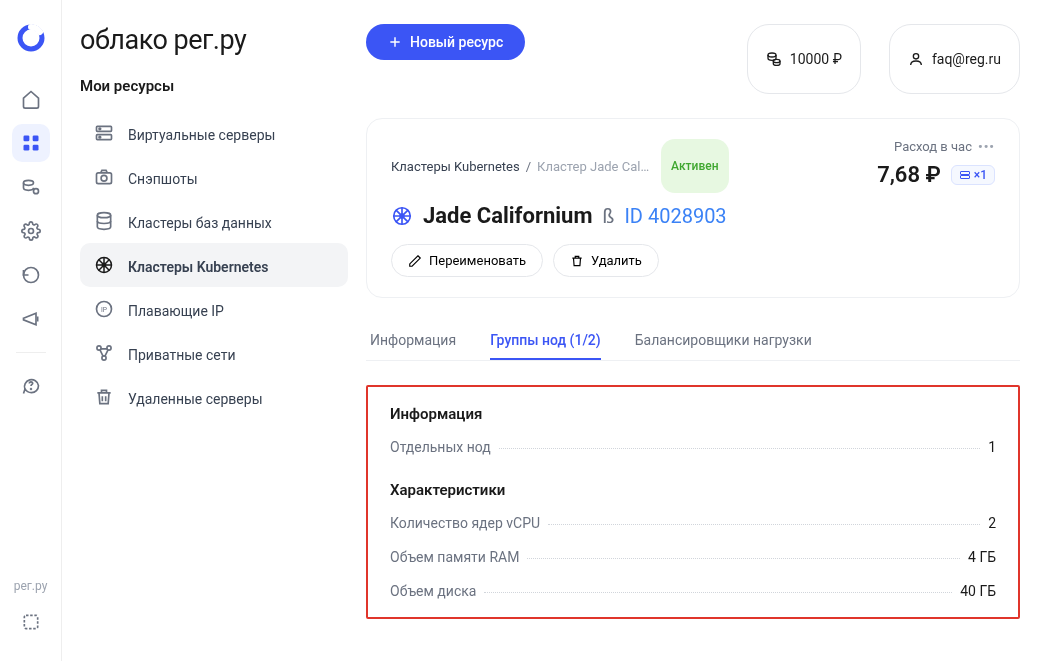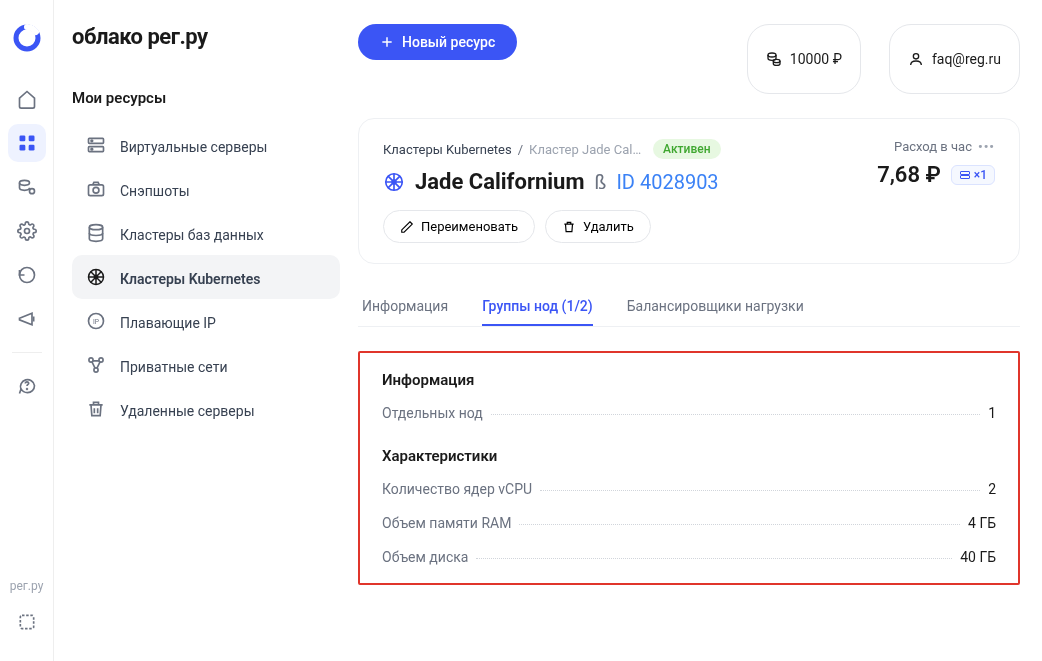--- a/index.html
+++ b/index.html
@@ -1,38 +1,38 @@
 <!DOCTYPE html>
 <html><head>
 <meta charset="utf-8">
 <style>
 *{box-sizing:border-box;margin:0;padding:0;font-family:-apple-system,BlinkMacSystemFont,"Segoe UI",Roboto,sans-serif}
 body{background:#fff;color:#1a1a1a;width:1042px;height:661px;overflow:hidden;display:flex}
-.rail{width:54px;border-right:1px solid #eee;display:flex;flex-direction:column;align-items:center;padding-top:22px;gap:6px}
+.rail{width:62px;border-right:1px solid #eee;display:flex;flex-direction:column;align-items:center;padding-top:22px;gap:6px}
 .rail-icon{width:38px;height:38px;border-radius:10px;display:flex;align-items:center;justify-content:center;color:#6b7280;cursor:pointer}
 .rail-icon.active{background:#eef2ff;color:#3b55f5}
 .rail-sep{height:1px;width:30px;background:#eee;margin:8px 0}
 .rail-logo{width:32px;height:32px;margin-bottom:20px}
 .rail-text{font-size:12px;color:#9ca3af;margin-top:10px}
 .sidebar{width:300px;padding:24px 14px 0 18px}
-.brand{font-size:22px;font-weight:700;margin-bottom:40px;letter-spacing:-0.5px}
+.brand{font-size:27px;font-weight:400;margin-bottom:21px;letter-spacing:-0.5px}
 .section-title{font-size:15px;font-weight:600;margin-bottom:16px}
 .nav-item{display:flex;align-items:flex-end;gap:14px;padding:12px 14px;border-radius:10px;color:#374151;font-size:14px;cursor:pointer}
 .nav-item .ic{width:20px;height:20px;color:#6b7280;display:flex;align-items:center;justify-content:center}
 .nav-item.active{background:#f3f4f6;font-weight:600}
 .nav-item.active .ic{color:#1a1a1a}
 .main{flex:1;padding:24px 22px 0 4px;display:flex;flex-direction:column}
 .topbar{display:flex;align-items:flex-start;gap:28px;margin-bottom:24px}
 .btn-primary{background:#3b55f5;color:#fff;border:none;border-radius:22px;padding:10px 22px;font-size:14px;font-weight:500;display:flex;align-items:center;gap:8px;cursor:pointer}
 .spacer{flex:1}
 .pill{border:1px solid #e5e7eb;border-radius:22px;padding:26px 18px;font-size:14px;display:flex;align-items:center;gap:8px;cursor:pointer;background:#fff}
 .card{border:1px solid #eef0f3;border-radius:16px;padding:20px 24px;margin-bottom:24px}
 .crumbs{font-size:13px;color:#6b7280;display:flex;align-items:center;gap:6px}
 .crumbs .cur{color:#9ca3af}
-.status-badge{background:#e7f8e1;color:#3fa72f;font-size:12px;border-radius:14px;padding:3px 10px;font-weight:500}
+.status-badge{background:#e7f8e1;color:#3fa72f;font-size:12px;border-radius:14px;padding:20px 10px;font-weight:500}
 .card-head{display:flex;align-items:flex-start;justify-content:space-between}
 .card-head-right{text-align:right}
 .cost-label{font-size:13px;color:#6b7280;display:flex;align-items:center;gap:6px;justify-content:flex-end}
 .cost-val{font-size:22px;font-weight:600;margin-top:8px;display:flex;align-items:center;gap:10px}
 .server-chip{border:1px solid #dbe3ff;border-radius:6px;padding:2px 7px;font-size:12px;color:#3b55f5;background:#f5f8ff;display:flex;align-items:center;gap:3px;font-weight:500}
 .title-row{display:flex;align-items:center;gap:10px;margin-top:10px}
 .title-row h1{font-size:22px;font-weight:700}
 .id-txt{color:#3b82f6;font-size:20px}
 .wheel-sm{width:22px;height:22px;color:#3b55f5}
 .actions{display:flex;gap:10px;margin-top:16px}

